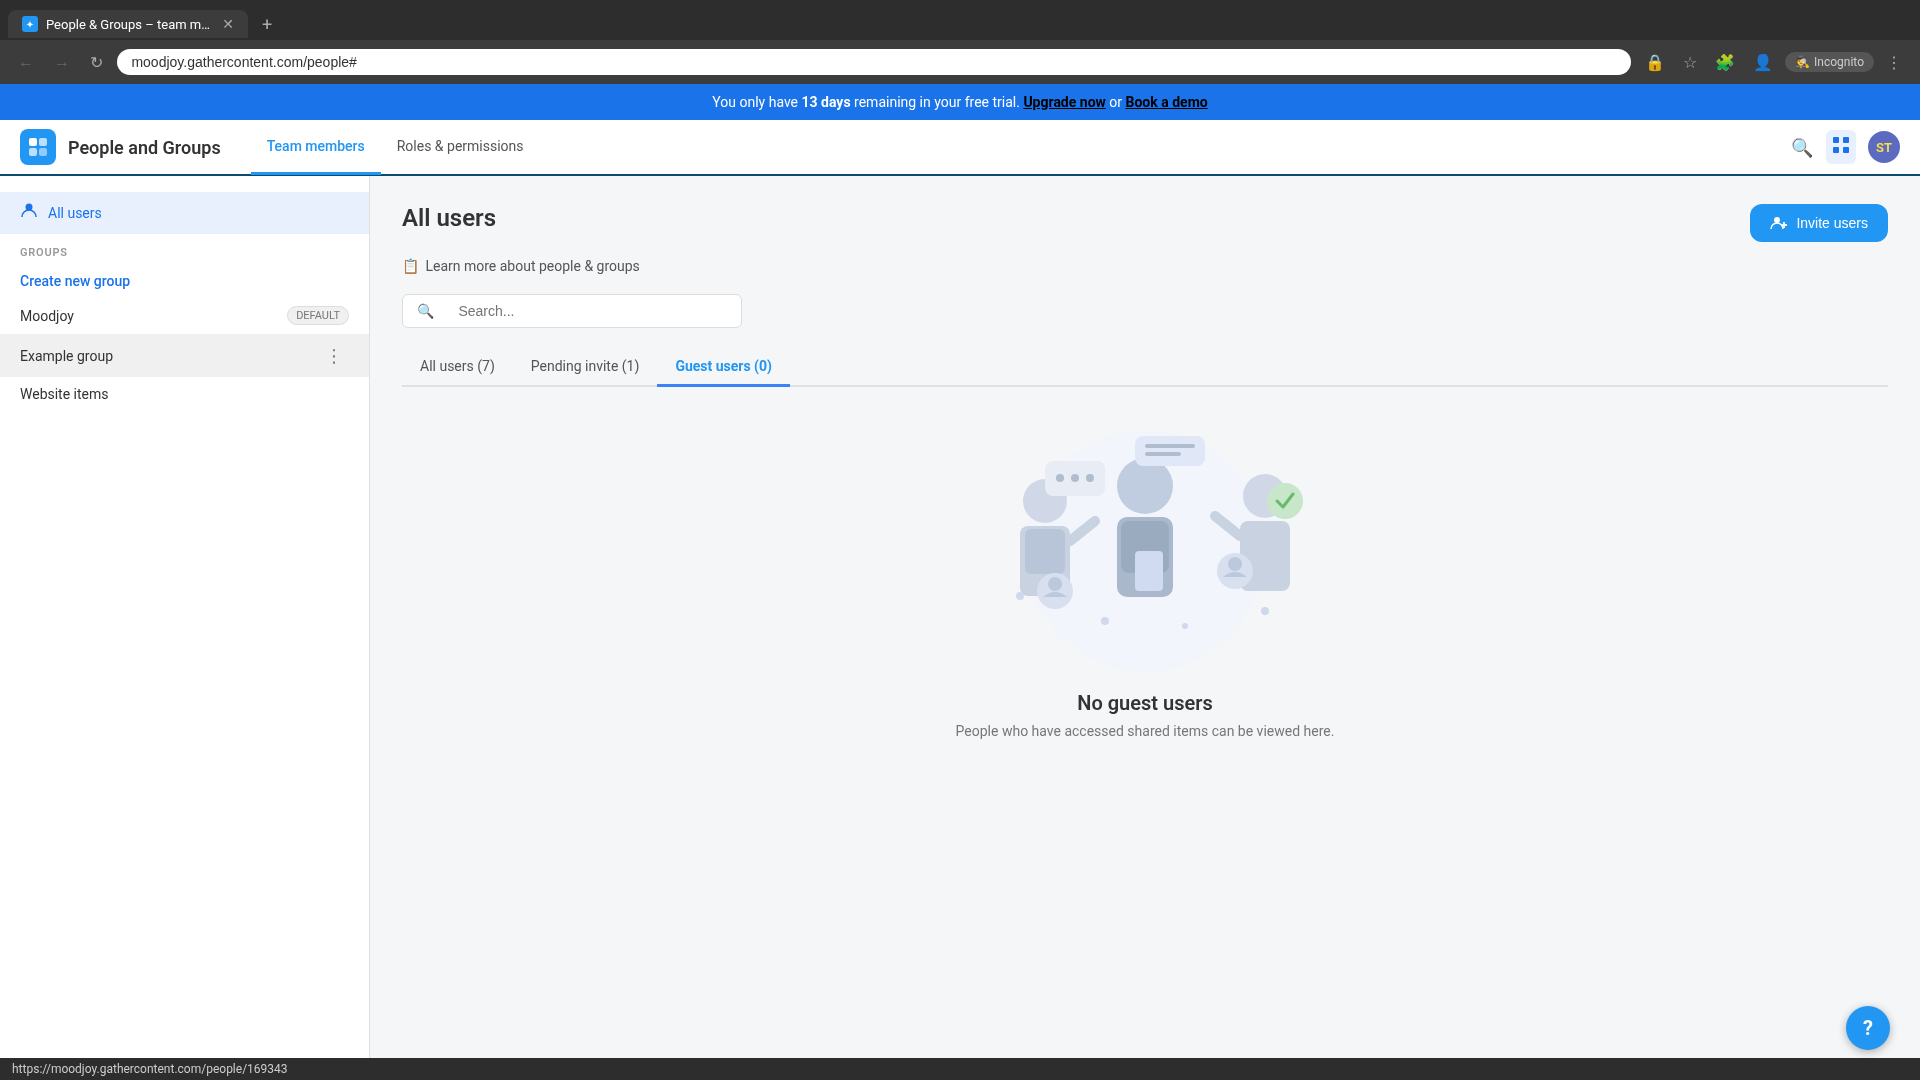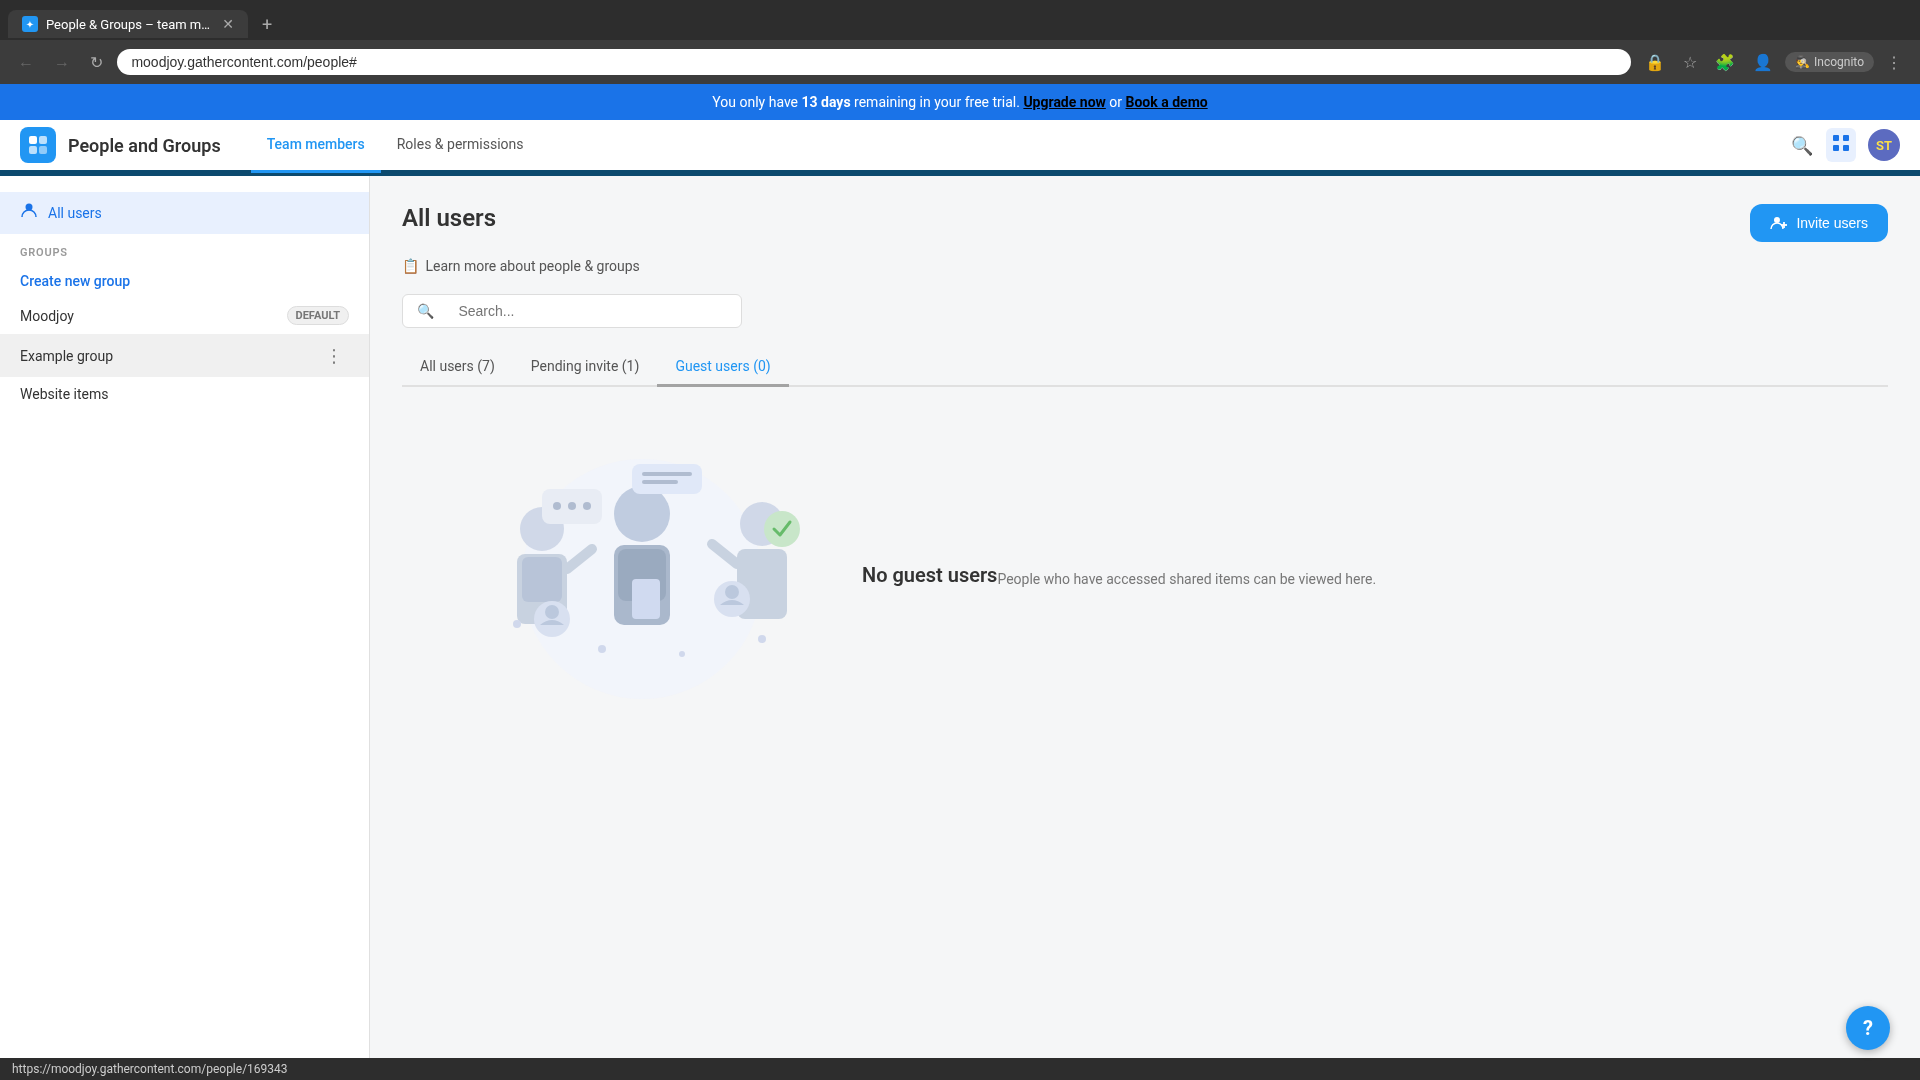--- a/index.html
+++ b/index.html
@@ -20,21 +20,21 @@
     .nav-icons { display: flex; align-items: center; gap: 6px; }
     .nav-icon-btn { background: none; border: none; color: #aaa; font-size: 16px; cursor: pointer; padding: 4px 6px; border-radius: 4px; }
     .incognito-badge { background: #555; color: #ccc; font-size: 12px; padding: 3px 10px; border-radius: 12px; display: flex; align-items: center; gap: 4px; }
 
     
     .trial-banner { background: #1a73e8; color: #fff; text-align: center; padding: 10px; font-size: 14px; }
     .trial-banner a { color: #000000; font-weight: bold; text-decoration: underline; cursor: pointer; }
     .trial-banner strong { font-weight: 700; }
 
     
-    .app-header { background: #fff; border-bottom: 6px solid #0c4a6e; display: flex; align-items: center; padding: 0 20px; height: 56px; }
+    .app-header { background: #fff; border-bottom: 2px solid #0c4a6e; display: flex; align-items: center; padding: 0 20px; height: 56px; }
     .app-logo { width: 36px; height: 36px; background: #2196f3; border-radius: 8px; display: flex; align-items: center; justify-content: center; color: white; font-size: 18px; margin-right: 12px; }
     .app-title { font-size: 18px; font-weight: 600; color: #333; margin-right: 30px; }
     .header-nav { display: flex; gap: 0; }
     .header-nav-item { padding: 18px 16px; font-size: 14px; color: #555; cursor: pointer; border-bottom: 3px solid transparent; text-decoration: none; }
     .header-nav-item.active { color: #2196f3; border-bottom: 3px solid #2196f3; font-weight: 500; }
     .header-right { margin-left: auto; display: flex; align-items: center; gap: 12px; }
     .header-search-icon { font-size: 18px; color: #555; cursor: pointer; }
     .header-grid-icon { font-size: 18px; color: #555; cursor: pointer; background: #e8f0fe; padding: 6px; border-radius: 6px; }
     .avatar { width: 32px; height: 32px; background: #5c6bc0; border-radius: 50%; display: flex; align-items: center; justify-content: center; color: #fde047; font-size: 13px; font-weight: 600; cursor: pointer; }
 
@@ -45,43 +45,43 @@
     .sidebar { width: 370px; background: #fff; border-right: 1px solid #e0e0e0; padding: 16px 0; overflow-y: auto; flex-shrink: 0; }
     .sidebar-item { display: flex; align-items: center; gap: 10px; padding: 10px 20px; cursor: pointer; font-size: 14px; color: #555; border-radius: 0; }
     .sidebar-item.active { background: #e8f0fe; color: #1a73e8; }
     .sidebar-item.active .sidebar-icon { color: #1a73e8; }
     .sidebar-icon { font-size: 16px; color: #777; }
     .sidebar-section-label { font-size: 11px; font-weight: 600; color: #999; text-transform: uppercase; letter-spacing: 0.8px; padding: 12px 20px 6px; }
     .sidebar-link { padding: 8px 20px; font-size: 14px; color: #1a73e8; cursor: pointer; font-weight: 500; }
     .sidebar-group-item { display: flex; align-items: center; padding: 9px 20px; font-size: 14px; color: #333; cursor: pointer; position: relative; }
     .sidebar-group-item.hovered { background: #f0f0f0; }
     .sidebar-group-name { flex: 1; }
-    .default-badge { background: #f0f0f0; color: #777; font-size: 11px; padding: 2px 8px; border-radius: 10px; font-weight: 700; border: 1px solid #ddd; }
+    .default-badge { background: #f0f0f0; color: #777; font-size: 11px; padding: 2px 8px; border-radius: 10px; font-weight: 400; border: 1px solid #ddd; }
     .sidebar-group-more { font-size: 18px; color: #777; cursor: pointer; padding: 2px 6px; border-radius: 4px; }
 
     
     .content { flex: 1; padding: 28px 32px; overflow-y: auto; background: #f5f6f7; }
     .content-header { display: flex; align-items: flex-start; justify-content: space-between; margin-bottom: 16px; }
     .content-title { font-size: 24px; font-weight: 600; color: #333; }
     .invite-btn { background: #2196f3; color: white; border: none; border-radius: 12px; padding: 10px 20px; font-size: 14px; font-weight: 500; cursor: pointer; display: flex; align-items: center; gap: 8px; }
     .learn-more-link { display: flex; align-items: center; gap: 6px; font-size: 14px; color: #555; margin-bottom: 20px; cursor: pointer; }
     .learn-more-icon { font-size: 14px; }
 
     
     .search-box { display: flex; align-items: center; background: #fff; border: 1px solid #ddd; border-radius: 6px; padding: 8px 14px; gap: 8px; max-width: 340px; margin-bottom: 20px; }
     .search-box input { border: none; outline: none; font-size: 14px; color: #7f1d1d; width: 100%; background: transparent; margin-left: 16px; }
     .search-icon { color: #999; font-size: 14px; }
 
     
     .tabs { display: flex; border-bottom: 2px solid #e0e0e0; margin-bottom: 0; }
     .tab { padding: 10px 18px; font-size: 14px; color: #555; cursor: pointer; border-bottom: 3px solid transparent; margin-bottom: -2px; }
-    .tab.active { color: #2196f3; border-bottom: 3px solid #a3a3a3; font-weight: 400; }
-
-    
-    .empty-state { display: flex; flex-direction: row; align-items: center; padding: 52px 20px 30px; }
+    .tab.active { color: #2196f3; border-bottom: 3px solid #3b82f6; font-weight: 700; }
+
+    
+    .empty-state { display: flex; flex-direction: column; align-items: center; padding: 24px 20px 30px; }
     .empty-illustration { width: 440px; height: 280px; position: relative; }
     .empty-title { font-size: 20px; font-weight: 600; color: #333; margin-bottom: 8px; text-align: center; }
     .empty-subtitle { font-size: 14px; color: #777; text-align: center; }
 
     
     .help-btn { position: fixed; bottom: 30px; right: 30px; width: 44px; height: 44px; background: #2196f3; border-radius: 50%; display: flex; align-items: center; justify-content: center; color: white; font-size: 20px; font-weight: bold; cursor: pointer; box-shadow: 0 2px 8px rgba(0,0,0,0.3); z-index: 100; }
 
     
     .status-bar { background: #2d2d2d; color: #ccc; font-size: 12px; padding: 2px 12px; height: 22px; display: flex; align-items: center; position: fixed; bottom: 0; width: 100%; }
 

